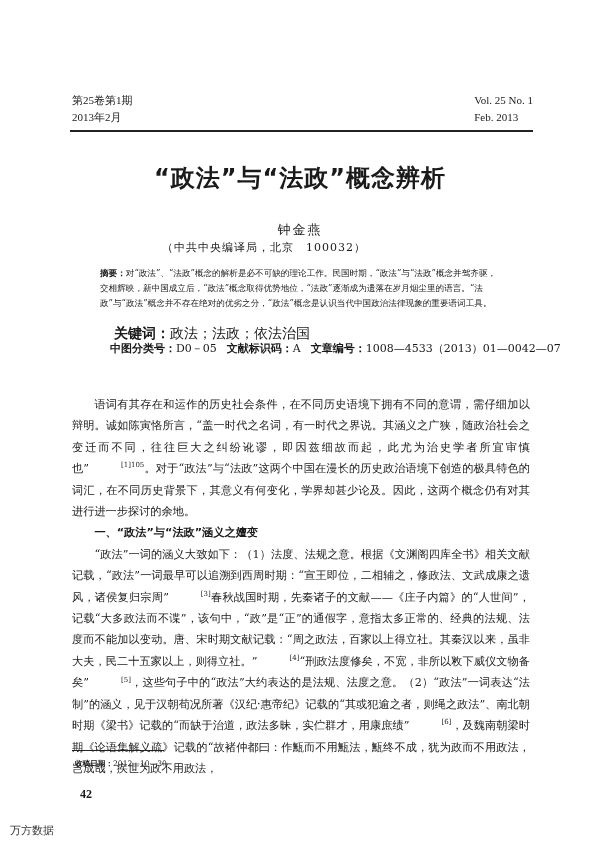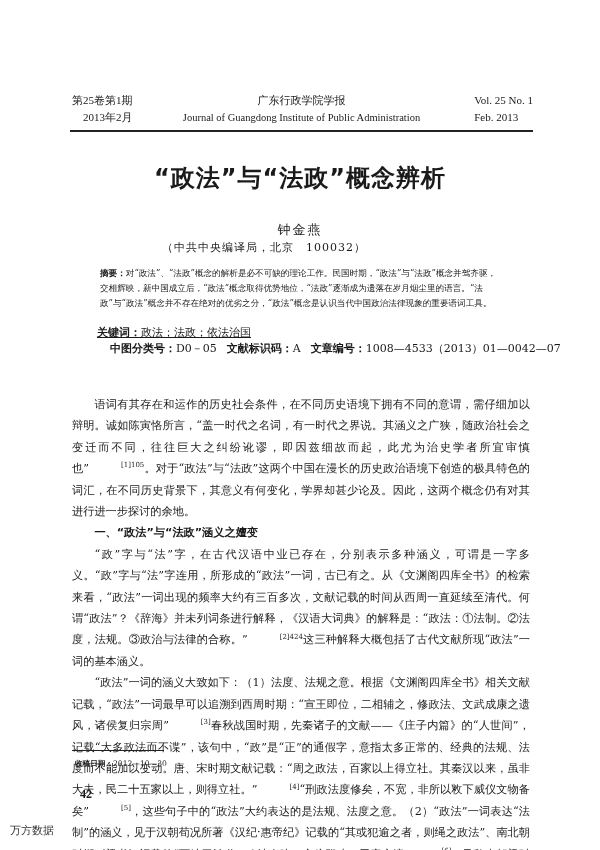--- a/index.html
+++ b/index.html
@@ -1,32 +1,32 @@
 <!DOCTYPE html>
 <html><head>
   <meta charset="utf-8">
   <style>
     * { margin: 0; padding: 0; box-sizing: border-box; }
     html, body { width: 600px; height: 850px; background: #ffffff; overflow: hidden; }
     body { position: relative; font-family: "DejaVu Serif", "Liberation Serif", serif; color: #1a1a1a; }
 
     .running-head { position: absolute; left: 70px; top: 90px; width: 463px; height: 42px; border-bottom: 2px solid #222; }
-    .rh-left, .rh-center, .rh-right { position: absolute; top: 2px; font-size: 11px; line-height: 17px; text-align: right; }
+    .rh-left, .rh-center, .rh-right { position: absolute; top: 2px; font-size: 11px; line-height: 17px; }
     .rh-left { left: 2px; font-family: "Liberation Serif", serif; }
     .rh-center { left: 0; right: 0; text-align: center; font-family: "Liberation Serif", serif; }
     .rh-right { right: 0; text-align: left; font-family: "Liberation Serif", serif; }
     .rh-center .en { font-size: 10.5px; }
 
     .title { position: absolute; top: 162px; left: 0; width: 600px; text-align: center; font-size: 24px; font-weight: bold; letter-spacing: 1px; font-family: "DejaVu Sans", sans-serif; }
     .author { position: absolute; top: 221px; left: 0; width: 600px; text-align: center; font-size: 13px; letter-spacing: 2px; }
     .affil { position: absolute; top: 240px; left: 0; width: 528px; text-align: center; font-size: 11px; letter-spacing: 1px; }
 
     .abstract { position: absolute; left: 100px; top: 266px; width: 402px; font-size: 8.6px; line-height: 15.2px; text-indent: 0; }
     .abstract .lbl, .kw .lbl, .meta .lbl { font-weight: bold; font-family: "DejaVu Sans", sans-serif; }
-    .kw { position: absolute; left: 97px; top: 326px; font-size: 11px; line-height: 14px; text-decoration: underline; }
+    .kw { position: absolute; left: 114px; top: 326px; font-size: 14px; line-height: 14px; }
     .meta { position: absolute; left: 110px; top: 342px; font-size: 11px; line-height: 14px; white-space: nowrap; }
     .meta span.gap { display: inline-block; width: 10px; }
 
     .body { position: absolute; left: 72px; top: 394px; width: 458px; font-size: 11.2px; line-height: 21.4px; text-align: justify; }
     .body p { text-indent: 2em; }
     .body h2 { font-size: 11.2px; font-weight: bold; font-family: "DejaVu Sans", sans-serif; text-indent: 2em; line-height: 21.4px; }
     .body sup { font-size: 7px; vertical-align: super; line-height: 0; padding-left: 32px; }
 
     .fn-rule { position: absolute; left: 72px; top: 750px; width: 92px; border-top: 1.2px solid #222; }
     .footnotes { position: absolute; left: 75px; top: 756px; font-size: 7.6px; line-height: 15px; }
@@ -35,24 +35,20 @@
     .page-num { position: absolute; left: 80px; top: 787px; font-size: 12px; font-weight: bold; font-family: "Liberation Serif", serif; }
     .watermark { position: absolute; left: 10px; top: 823px; font-size: 11px; font-family: "DejaVu Sans", sans-serif; color: #333; }
   </style>
 </head>
 <body>
 
 <div class="running-head">
   <div class="rh-left">
     <div>第25卷第1期</div>
     <div>2013年2月</div>
-  </div>
-  <div class="rh-center">
-    <div>广东行政学院学报</div>
-    <div class="en">Journal of Guangdong Institute of Public Administration</div>
   </div>
   <div class="rh-right">
     <div>Vol. 25 No. 1</div>
     <div>Feb. 2013</div>
   </div>
 </div>
 
 <h1 class="title">“政法”与“法政”概念辨析</h1>
 <div class="author">钟金燕</div>
 <div class="affil">（中共中央编译局，北京　100032）</div>
@@ -65,21 +61,20 @@
   <span class="lbl">关键词：</span><span>政法；法政；依法治国</span>
 </div>
 
 <div class="meta">
   <span class="lbl">中图分类号：</span><span>D0－05</span><span class="gap"></span><span class="lbl">文献标识码：</span><span>A</span><span class="gap"></span><span class="lbl">文章编号：</span><span>1008—4533（2013）01—0042—07</span>
 </div>
 
 <div class="body">
   <p><span>语词有其存在和运作的历史社会条件，在不同历史语境下拥有不同的意谓，需仔细加以辩明。诚如陈寅恪所言，“盖一时代之名词，有一时代之界说。其涵义之广狭，随政治社会之变迁而不同，往往巨大之纠纷讹谬，即因兹细故而起，此尤为治史学者所宜审慎也”</span><sup>[1]105</sup><span>。对于“政法”与“法政”这两个中国在漫长的历史政治语境下创造的极具特色的词汇，在不同历史背景下，其意义有何变化，学界却甚少论及。因此，这两个概念仍有对其进行进一步探讨的余地。</span></p>
   <h2>一、“政法”与“法政”涵义之嬗变</h2>
-  <p><span>“政”字与“法”字，在古代汉语中业已存在，分别表示多种涵义，可谓是一字多义。“政”字与“法”字连用，所形成的“政法”一词，古已有之。从《文渊阁四库全书》的检索来看，“政法”一词出现的频率大约有三百多次，文献记载的时间从西周一直延续至清代。何谓“政法”？《辞海》并未列词条进行解释，《汉语大词典》的解释是：“政法：①法制。②法度，法规。③政治与法律的合称。”</span><sup>[2]424</sup><span>这三种解释大概包括了古代文献所现“政法”一词的基本涵义。</span></p>
   <p><span>“政法”一词的涵义大致如下：（1）法度、法规之意。根据《文渊阁四库全书》相关文献记载，“政法”一词最早可以追溯到西周时期：“宣王即位，二相辅之，修政法、文武成康之遗风，诸侯复归宗周”</span><sup>[3]</sup><span>春秋战国时期，先秦诸子的文献——《庄子内篇》的“人世间”，记载“大多政法而不谍”，该句中，“政”是“正”的通假字，意指太多正常的、经典的法规、法度而不能加以变动。唐、宋时期文献记载：“周之政法，百家以上得立社。其秦汉以来，虽非大夫，民二十五家以上，则得立社。”</span><sup>[4]</sup><span>“刑政法度修矣，不宽，非所以敉下威仪文物备矣”</span><sup>[5]</sup><span>，这些句子中的“政法”大约表达的是法规、法度之意。（2）“政法”一词表达“法制”的涵义，见于汉朝荀况所著《汉纪·惠帝纪》记载的“其或犯逾之者，则绳之政法”、南北朝时期《梁书》记载的“而缺于治道，政法多昧，实伫群才，用康庶绩”</span><sup>[6]</sup><span>，及魏南朝梁时期《论语集解义疏》记载的“故褚仲都曰：作甒而不用甒法，甒终不成，犹为政而不用政法，岂成哉，疾世为政不用政法，</span></p>
 </div>
 
 <div class="fn-rule"></div>
 <div class="footnotes">
   <div><span class="lbl">收稿日期：</span><span>2012—10—30</span></div>
 </div>
 
 <div class="page-num">42</div>
 <div class="watermark">万方数据</div>

